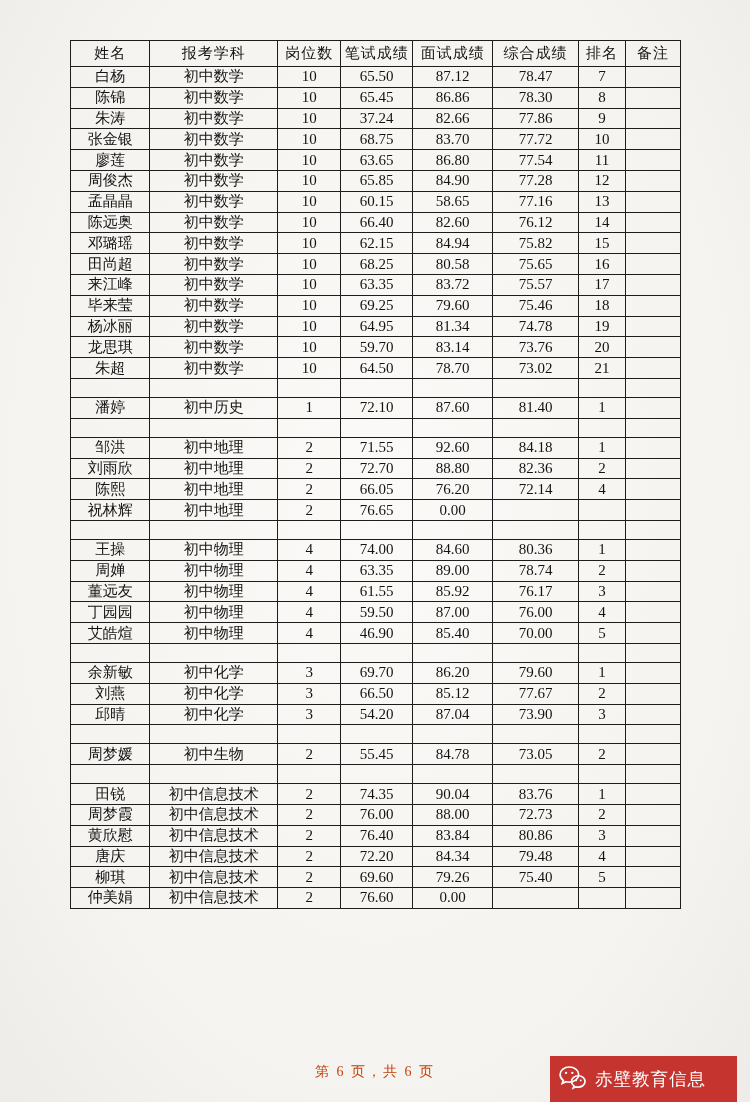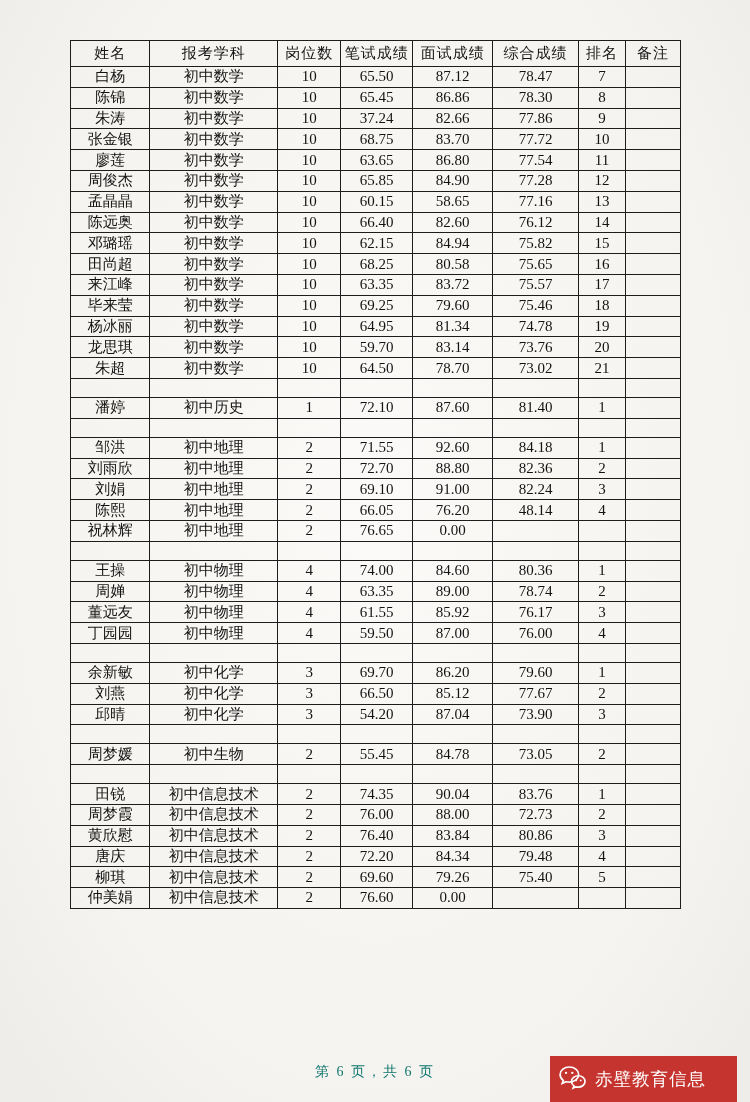--- a/index.html
+++ b/index.html
@@ -23,21 +23,21 @@
     white-space:nowrap; overflow:hidden;
   }
   .results-table th {
     height:25px; font-weight:normal; font-size:15px;
     letter-spacing:1px;
   }
   .results-table tr.spacer td { height:18px; }
   .page-footer {
     position:absolute; left:0; top:1063px; width:750px;
     text-align:center; font-size:14px; letter-spacing:2px;
-    color:#0f766e;
+    color:#c2410c;
   }
   .brand-badge {
     position:absolute; right:13px; bottom:0;
     width:187px; height:46px;
     display:flex; align-items:center;
     padding-left:8px; box-sizing:border-box;
     background:#c5342e;
   }
   .brand-badge .wechat-icon { flex:0 0 auto; margin-right:5px; }
   .brand-badge .badge-label {
@@ -266,36 +266,26 @@
         <td>刘雨欣</td>
         <td>初中地理</td>
         <td>2</td>
         <td>72.70</td>
         <td>88.80</td>
         <td>82.36</td>
         <td>2</td>
         <td></td>
       </tr>
       <tr>
-        <td>刘娟</td>
-        <td>初中地理</td>
-        <td>2</td>
-        <td>69.10</td>
-        <td>91.00</td>
-        <td>82.24</td>
-        <td>3</td>
-        <td></td>
-      </tr>
-      <tr>
         <td>陈熙</td>
         <td>初中地理</td>
         <td>2</td>
         <td>66.05</td>
         <td>76.20</td>
-        <td>48.14</td>
+        <td>72.14</td>
         <td>4</td>
         <td></td>
       </tr>
       <tr>
         <td>祝林辉</td>
         <td>初中地理</td>
         <td>2</td>
         <td>76.65</td>
         <td>0.00</td>
         <td></td>
@@ -343,20 +333,30 @@
         <td></td>
       </tr>
       <tr>
         <td>丁园园</td>
         <td>初中物理</td>
         <td>4</td>
         <td>59.50</td>
         <td>87.00</td>
         <td>76.00</td>
         <td>4</td>
+        <td></td>
+      </tr>
+      <tr>
+        <td>艾皓煊</td>
+        <td>初中物理</td>
+        <td>4</td>
+        <td>46.90</td>
+        <td>85.40</td>
+        <td>70.00</td>
+        <td>5</td>
         <td></td>
       </tr>
       <tr class="spacer">
         <td></td>
         <td></td>
         <td></td>
         <td></td>
         <td></td>
         <td></td>
         <td></td>

